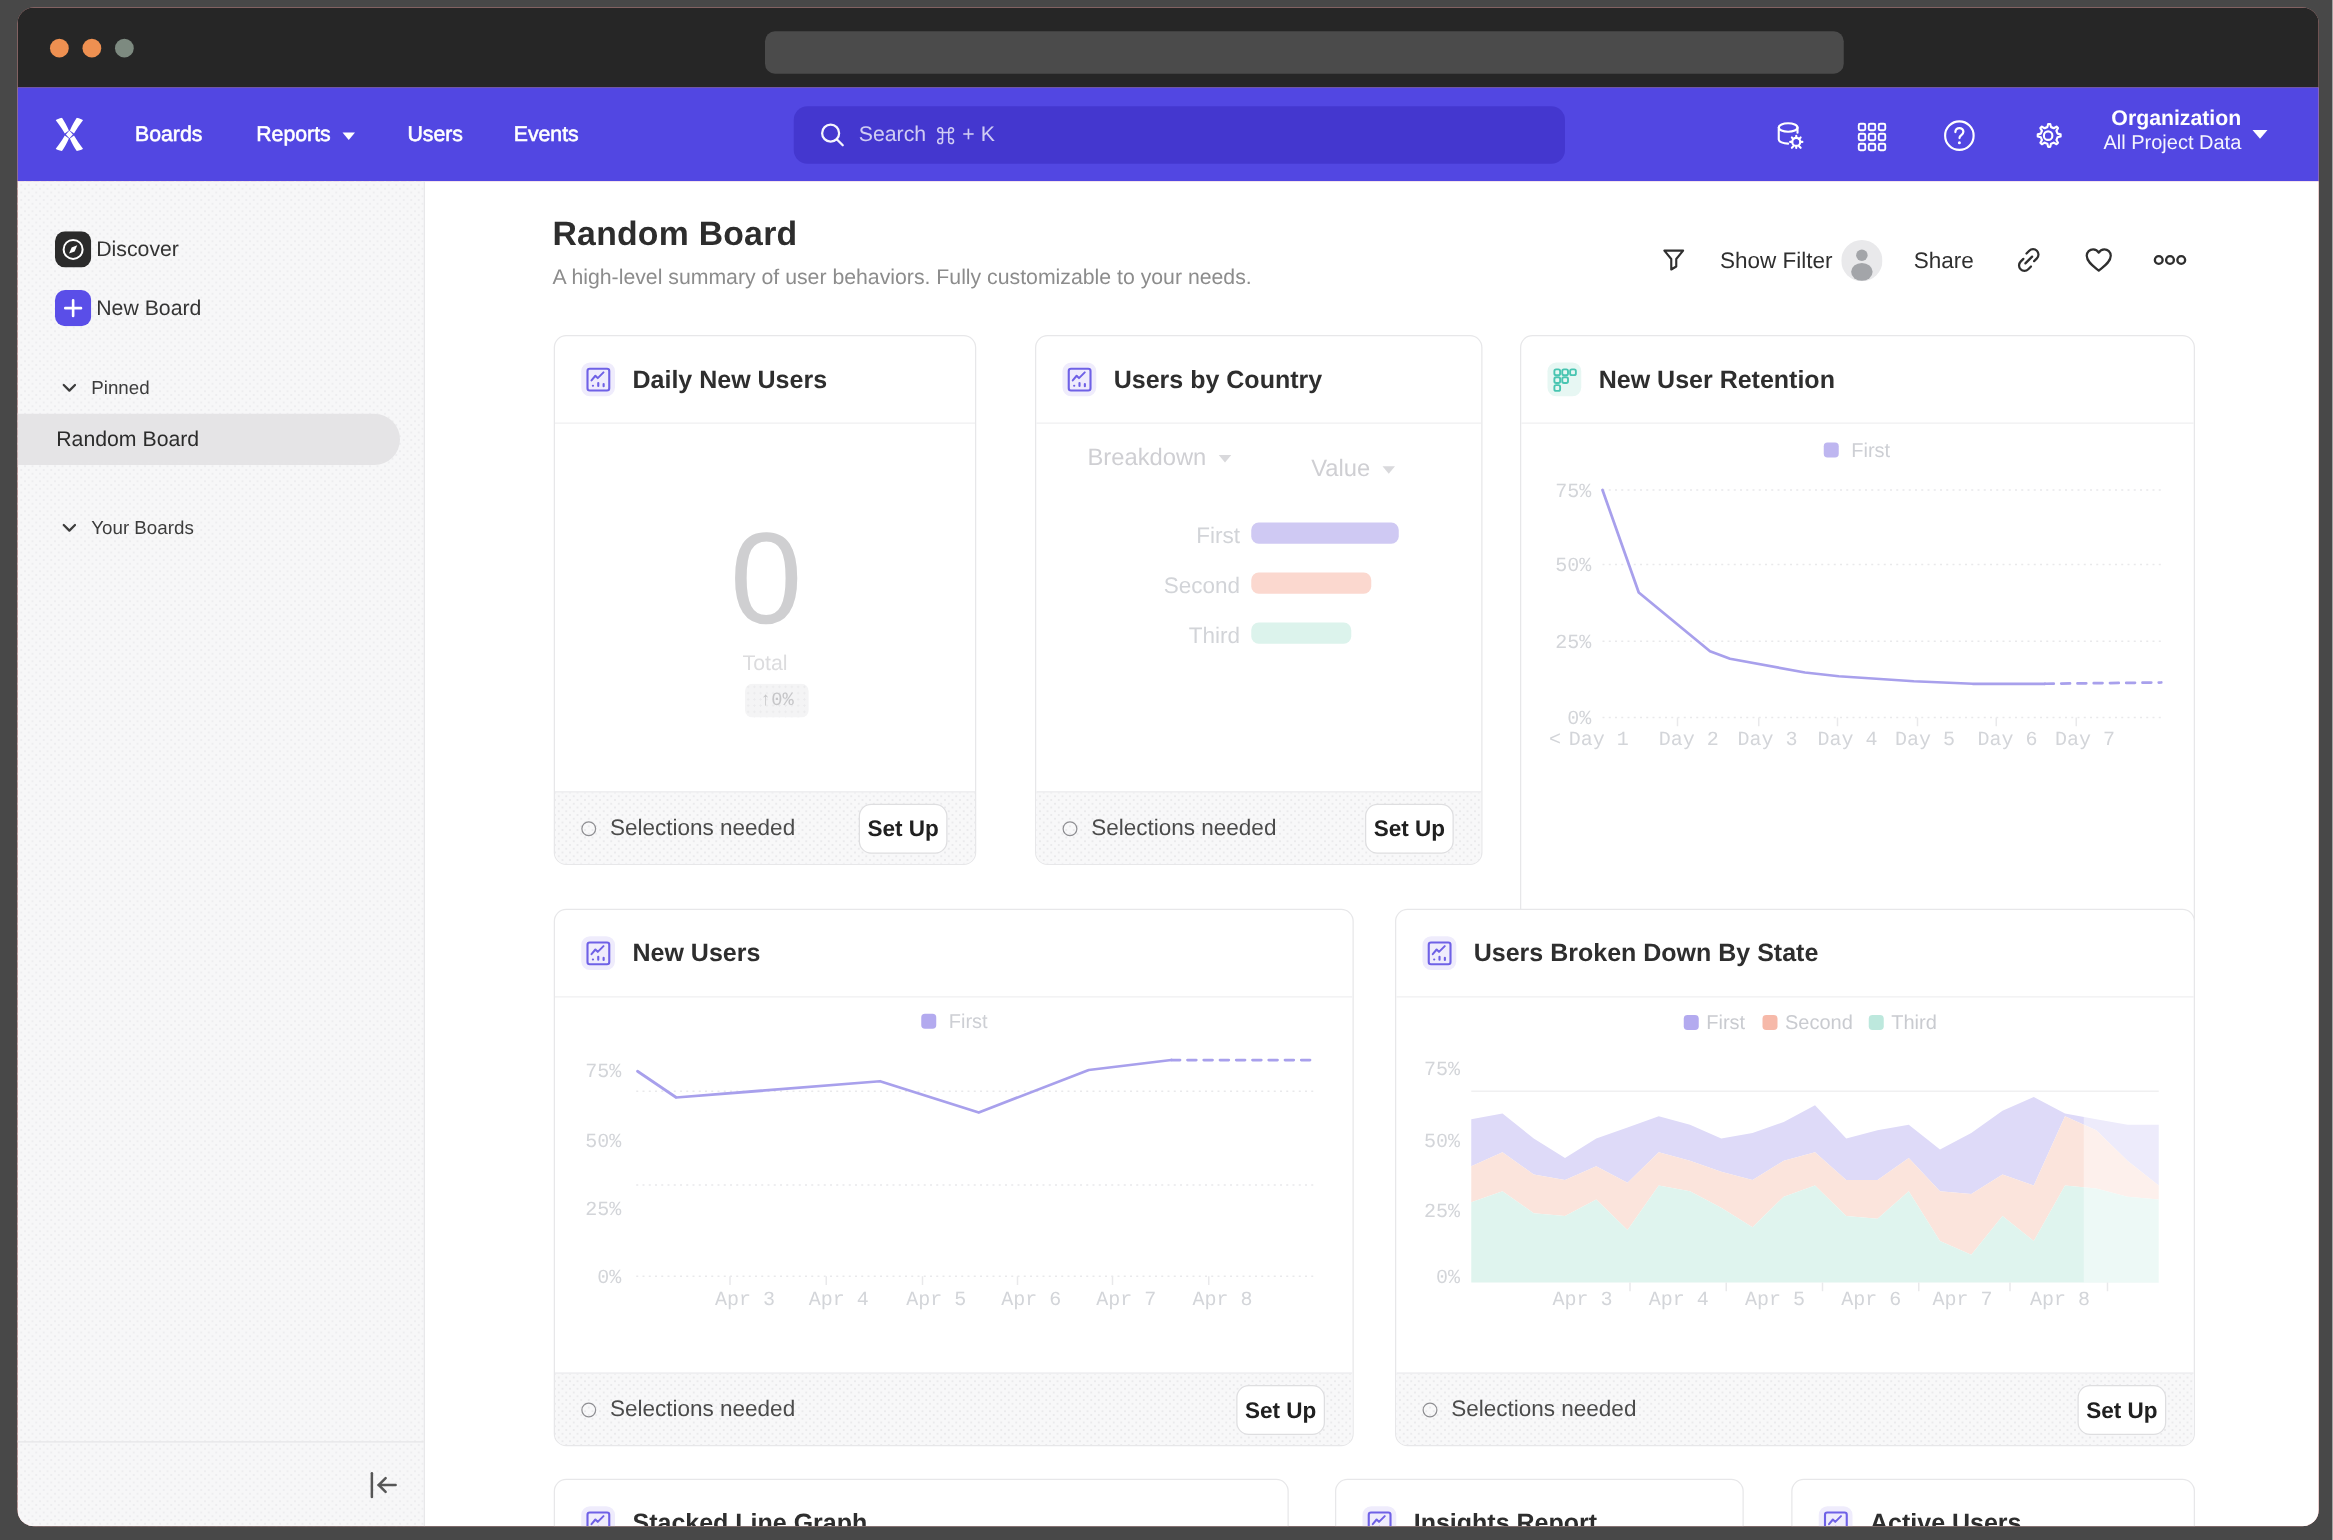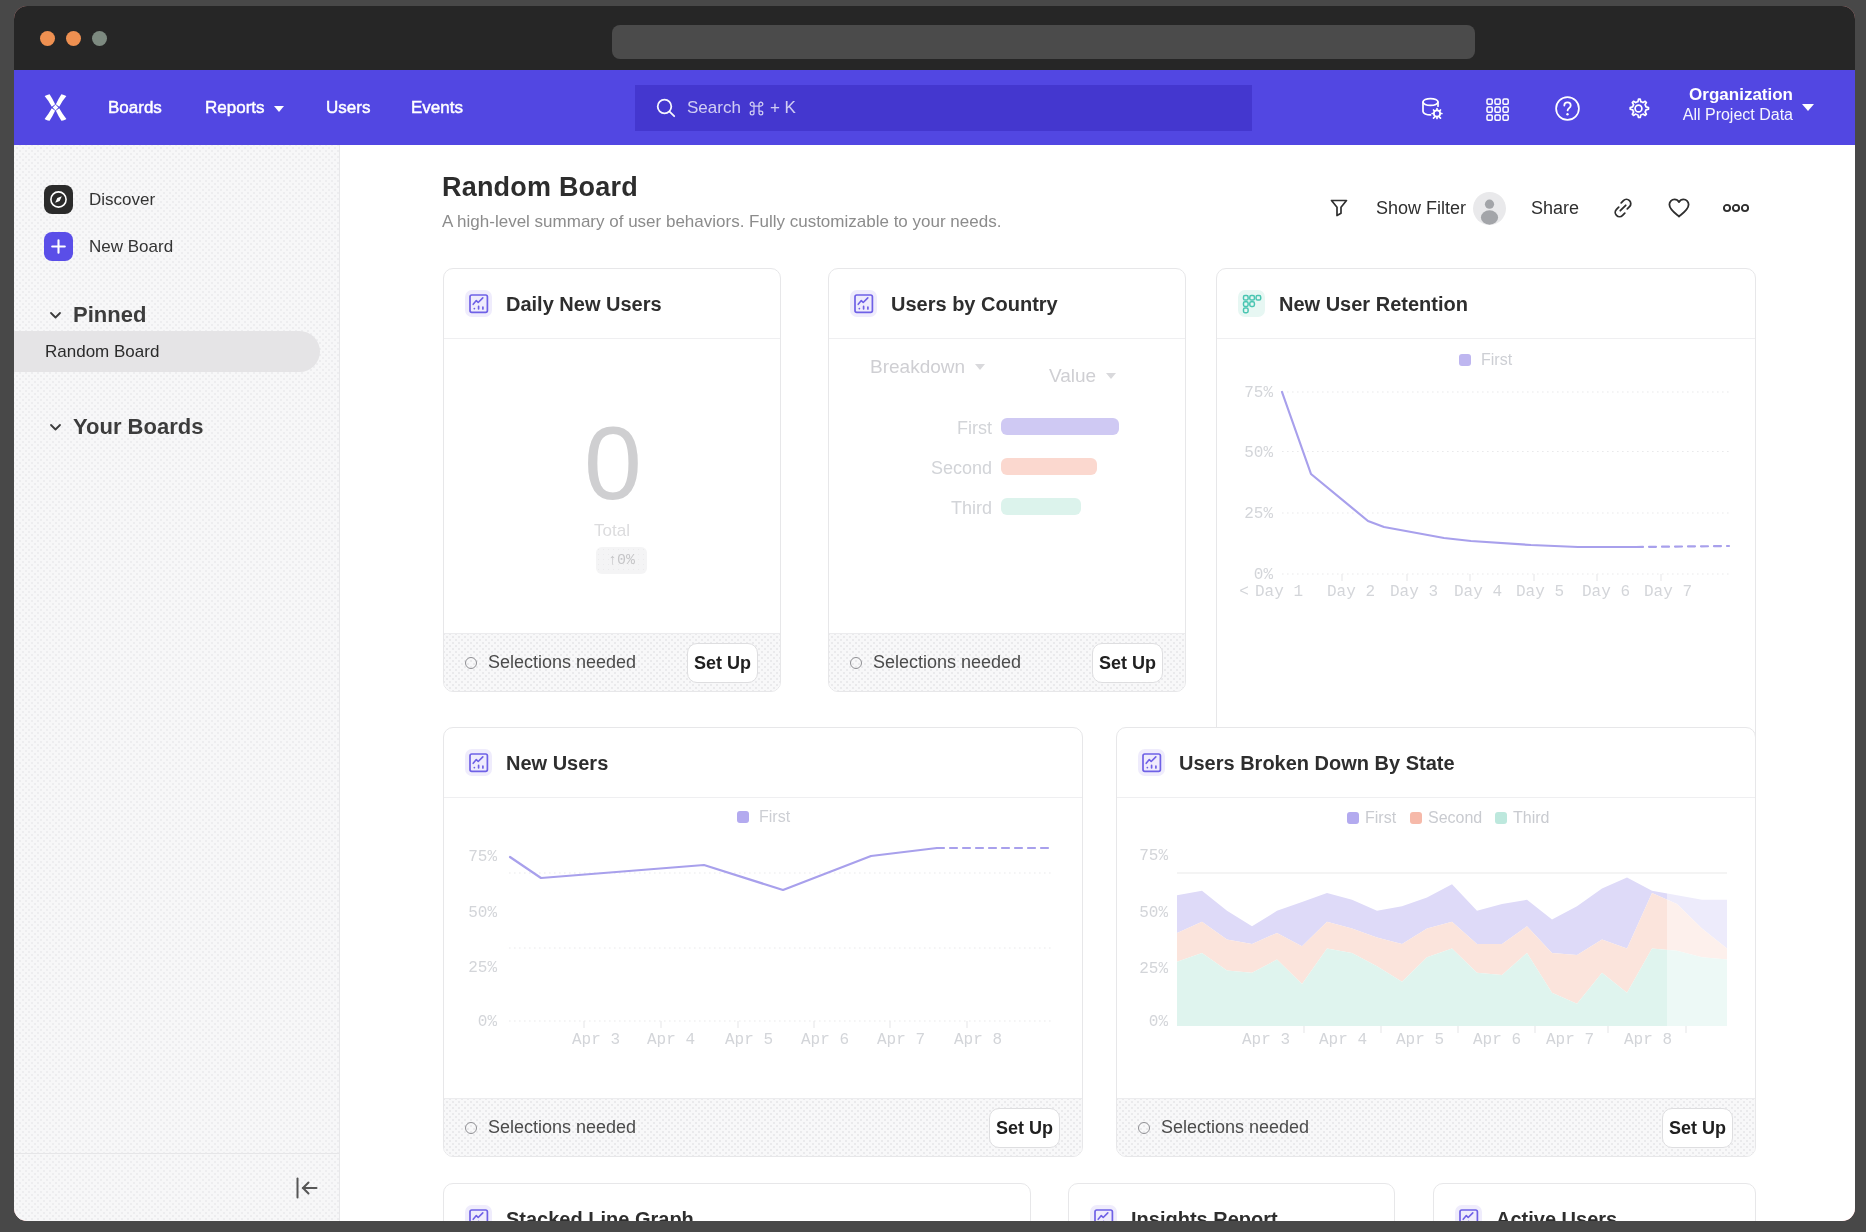--- a/index.html
+++ b/index.html
@@ -2,36 +2,36 @@
 <html><head><meta charset="utf-8"><style>
 *{margin:0;padding:0;box-sizing:border-box}
 html,body{width:1866px;height:1232px;overflow:hidden}
 body{background:#484848;font-family:"Liberation Sans",sans-serif;position:relative}
 .window{position:absolute;left:14px;top:6px;width:1841px;height:1215px;border-radius:13px;background:#fca5a5;overflow:hidden}
 .titlebar{height:64px;background:#262626;position:relative}
 .tdot{position:absolute;top:25px;width:15px;height:15px;border-radius:50%}
 .urlbar{position:absolute;left:598px;top:19px;width:863px;height:34px;border-radius:8px;background:#4B4B4B}
 .navbar{height:75px;background:#5247E2;position:relative;color:#fff}
 .nav-item{position:absolute;top:0;height:75px;line-height:75px;font-size:17px;font-weight:400;color:#fff;white-space:nowrap;-webkit-text-stroke:0.45px #fff}
-.searchbox{position:absolute;left:621px;top:15px;width:617px;height:46px;border-radius:0;background:#4437CF;display:flex;align-items:center;padding-left:20px;color:rgba(255,255,255,0.75);font-size:17px}
+.searchbox{position:absolute;left:621px;top:15px;width:617px;height:46px;border-radius:11px;background:#4437CF;display:flex;align-items:center;padding-left:20px;color:rgba(255,255,255,0.75);font-size:17px}
 .nav-ic{position:absolute;top:26px}
 .orgblock{position:absolute;right:62px;top:14px;text-align:right;line-height:1.25}
 .orgblock .l1{font-size:17px;font-weight:700}
 .orgblock .l2{font-size:16px;font-weight:400;color:rgba(255,255,255,0.95)}
 .caret{display:inline-block;width:0;height:0;border-left:6px solid transparent;border-right:6px solid transparent;border-top:7px solid #fff}
 .org-caret{position:absolute;right:41px;top:34px}
 .frame-body{display:flex;height:1076px}
 .sidebar{width:326px;background:#F7F7F8;border-right:1px solid #E8E8EA;position:relative;flex:none;
  background-image:radial-gradient(circle,#EDEDEF 0.9px,rgba(0,0,0,0) 1px),radial-gradient(circle,#EDEDEF 0.9px,rgba(0,0,0,0) 1px);
  background-size:6px 6px;background-position:0 0,3px 3px}
 .side-row{position:absolute;left:30px;display:flex;align-items:center}
 .side-ic{width:29px;height:29px;border-radius:8px;flex:none;display:flex;align-items:center;justify-content:center}
-.side-label{margin-left:16px;font-size:17px;font-weight:500;color:#343434}
+.side-label{margin-left:4px;font-size:17px;font-weight:500;color:#343434}
 .sec-row{position:absolute;left:35px;display:flex;align-items:center;color:#3C3C3C}
-.sec-row .t{margin-left:11px;font-size:22px;font-weight:700}
+.sec-row .t{margin-left:11px;font-size:15px;font-weight:400}
 .pill{position:absolute;left:0;top:186px;width:306px;height:41px;background:#E5E4E6;border-radius:0 21px 21px 0;line-height:41px;padding-left:31px;font-size:17px;color:#2B2B2B}
 .side-sep{position:absolute;left:0;top:1008px;width:100%;border-top:1px solid #E6E6E8}
 .main{flex:1;background:#fff;position:relative;overflow:hidden}
 .board-title{position:absolute;left:102px;top:27px;font-size:27px;font-weight:700;color:#2D2D2D;letter-spacing:.2px}
 .board-sub{position:absolute;left:102px;top:67px;font-size:17px;color:#8C8C8C}
 .hctl{position:absolute;top:47px;height:32px;display:flex;align-items:center;color:#2F2F2F}
 .card{position:absolute;background:#fff;border:1px solid #E7E7E9;border-radius:10px;overflow:hidden}
 .card-h{height:70px;border-bottom:1px solid #EFEFF1;position:relative}
 .card-ic{position:absolute;left:21px;top:21px;width:27px;height:27px;border-radius:7px;display:flex;align-items:center;justify-content:center}
 .card-ic.purple{background:#EFECFC}

